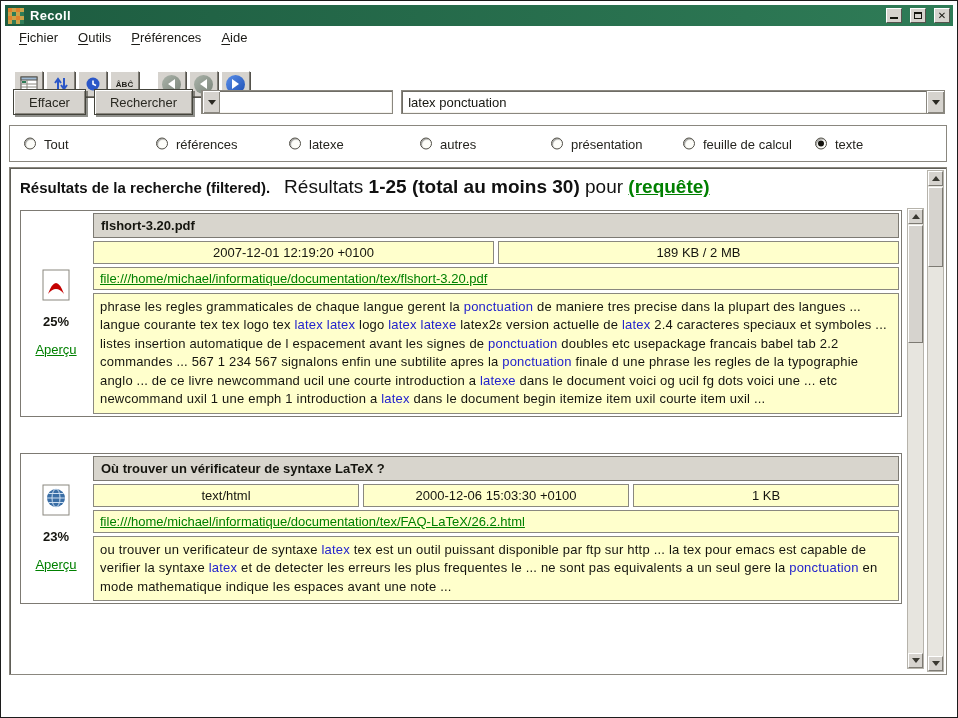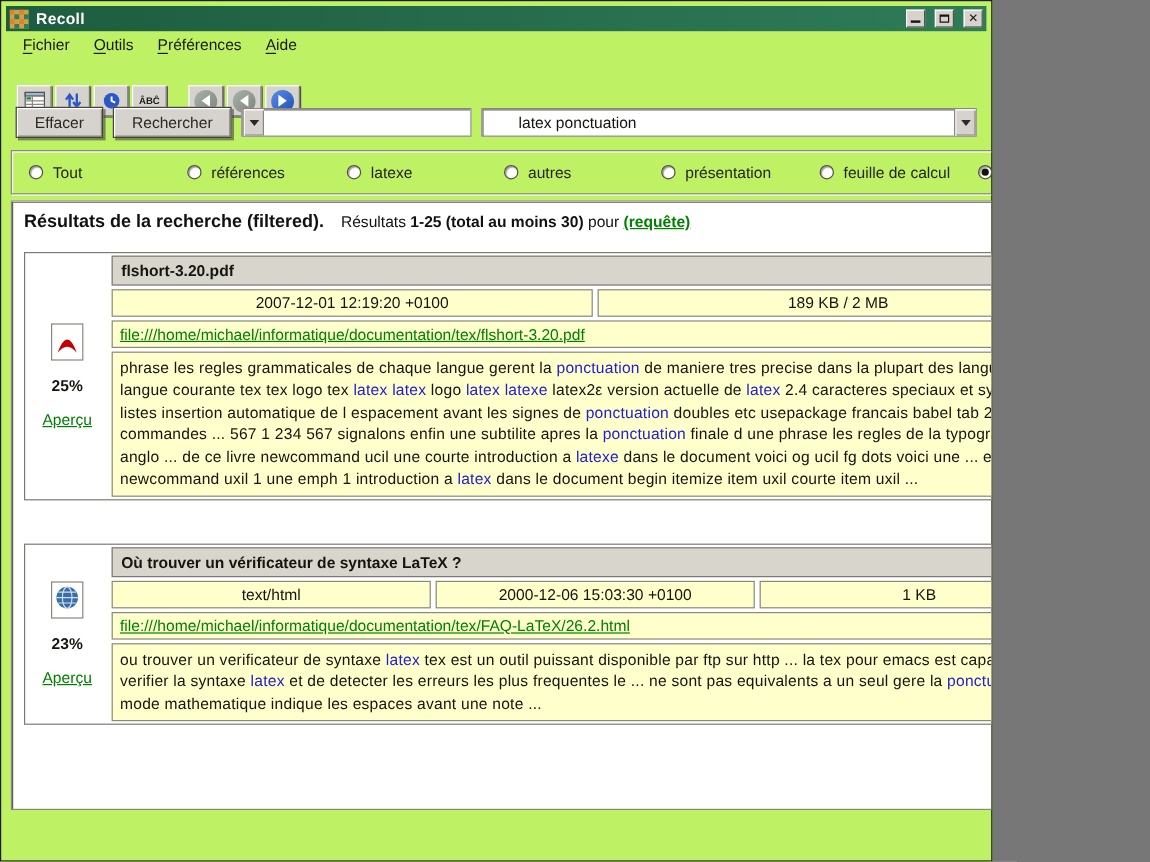--- a/index.html
+++ b/index.html
@@ -1,19 +1,19 @@
 <!DOCTYPE html>
 <html lang="fr"><head>
 <meta charset="utf-8">
 <style>
   html,body {margin:0; padding:0; background:#777;}
   * {box-sizing:border-box;}
   .window {
-    position:relative; width:827px; height:718px;
-    background:#bef264; border:1px solid #1c1c1c;
+    position:relative; width:958px; height:718px;
+    background:#ffffff; border:1px solid #1c1c1c;
     font-family:"Liberation Sans","DejaVu Sans",sans-serif;
     font-size:13px; color:#15150f; overflow:hidden;
   }
   
   .titlebar {
     position:absolute; left:4px; top:4px; right:4px; height:21px;
     background:linear-gradient(to right,#1d5c40,#2f7c57);
     display:flex; align-items:center; padding:0 3px; gap:6px;
   }
   .app-icon {width:16px; height:16px; flex:0 0 auto;}
@@ -55,21 +55,21 @@
   .sunken {background:#fff; border:1px solid #8a877f; box-shadow:inset 1px 1px 0 #6f6d66, inset -1px -1px 0 #f4f2ec;}
   .combo {width:192px; height:24px; display:flex; align-items:stretch;}
   .combo-text {flex:1; padding:3px 6px; white-space:nowrap; overflow:hidden;}
   .combo-btn {
     width:18px; background:#d6d3ce; border-left:1px solid #8a877f;
     box-shadow:inset 1px 1px 0 #fff, inset -1px -1px 0 #8a877f;
     display:flex; align-items:center; justify-content:center;
   }
   .tri-down {width:0;height:0;border-left:4px solid transparent;border-right:4px solid transparent;border-top:5px solid #2a2922;}
   .query-wrap {flex:1; height:24px; display:flex; align-items:stretch;}
-  .query-input {flex:1; border:none; outline:none; background:transparent; padding:0 6px; font:13px "Liberation Sans","DejaVu Sans",sans-serif; color:#15150f;margin-left:24px;}
+  .query-input {flex:1; border:none; outline:none; background:transparent; padding:0 6px; font:13px "Liberation Sans","DejaVu Sans",sans-serif; color:#15150f;}
   
   .filterbar {
     position:absolute; left:8px; top:124px; width:938px; height:37px;
     border:1px solid #8a877f; box-shadow:inset 1px 1px 0 #fff, 1px 1px 0 #fff;
   }
   .filter-item {position:absolute; top:50%; transform:translateY(-50%); display:flex; align-items:center; gap:8px; cursor:default;}
   .radio {
     width:12px; height:12px; border-radius:50%; background:#fdfdf9;
     border:1px solid #504e46; box-shadow:inset 1px 1px 1px rgba(0,0,0,.4);
     position:relative; flex:0 0 auto;
@@ -78,21 +78,21 @@
   .filter-label {color:#262520;}
   
   .results {
     position:absolute; left:8px; top:166px; width:938px; height:508px;
     background:#fff; border:1px solid #8a877f;
     box-shadow:inset 1px 1px 0 #605e57;
     overflow:hidden;
   }
   .results-header {position:absolute; left:10px; top:8px; right:46px; display:flex; align-items:baseline; gap:14px; white-space:nowrap;}
   .results-title {font-size:15px; font-weight:bold; color:#111;}
-  .results-summary {font-size:13px; color:#111;}
+  .results-summary {font-size:19px; color:#111;}
   .seg-b {font-weight:bold;}
   .seg-link {color:#008000; text-decoration:underline; cursor:pointer;}
   .hl {color:#2222cc;}
   .entries {position:absolute; left:10px; right:44px; top:42px;}
   .entry {display:flex; border:1px solid #7d7a73; background:#fff; margin-bottom:36px;}
   .entry-left {width:70px; display:flex; flex-direction:column; align-items:center; justify-content:center; gap:13px; padding:8px 0;}
   .relevance {font-weight:bold; color:#15150f;}
   .green-link {color:#008000; text-decoration:underline; cursor:pointer;}
   .entry-right {flex:1; padding:2px; display:flex; flex-direction:column; gap:3px; min-width:0;}
   .entry-title {background:#d8d5cd; border:1px solid #7d7a73; font-weight:bold; padding:4px 7px; color:#15150f;}

